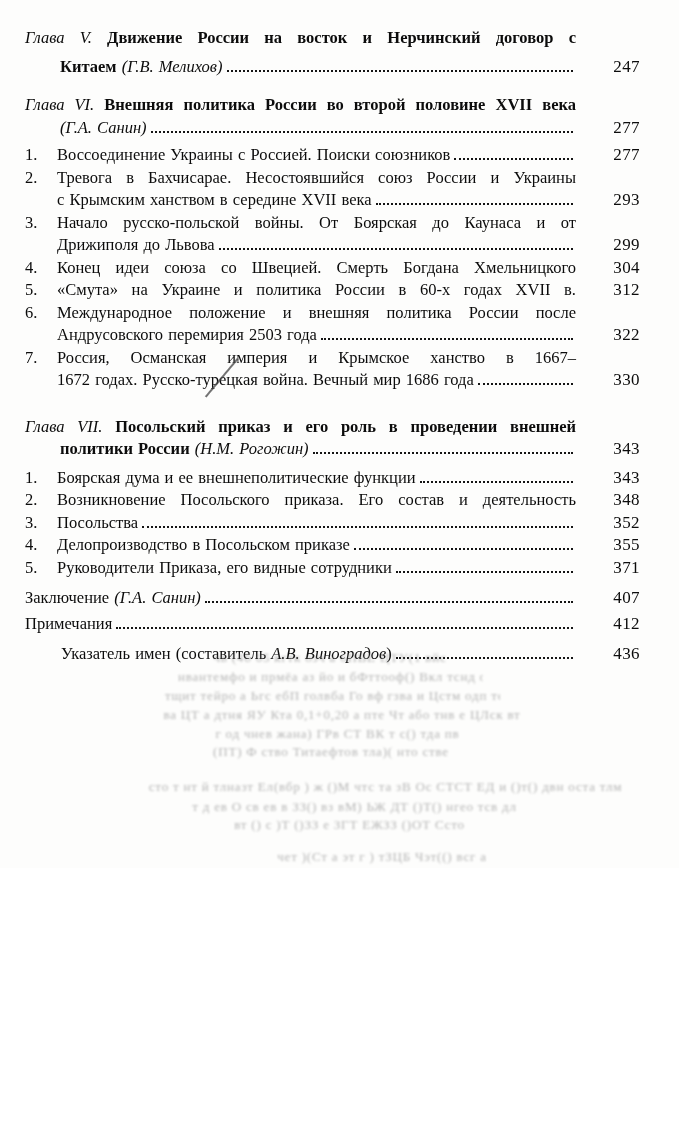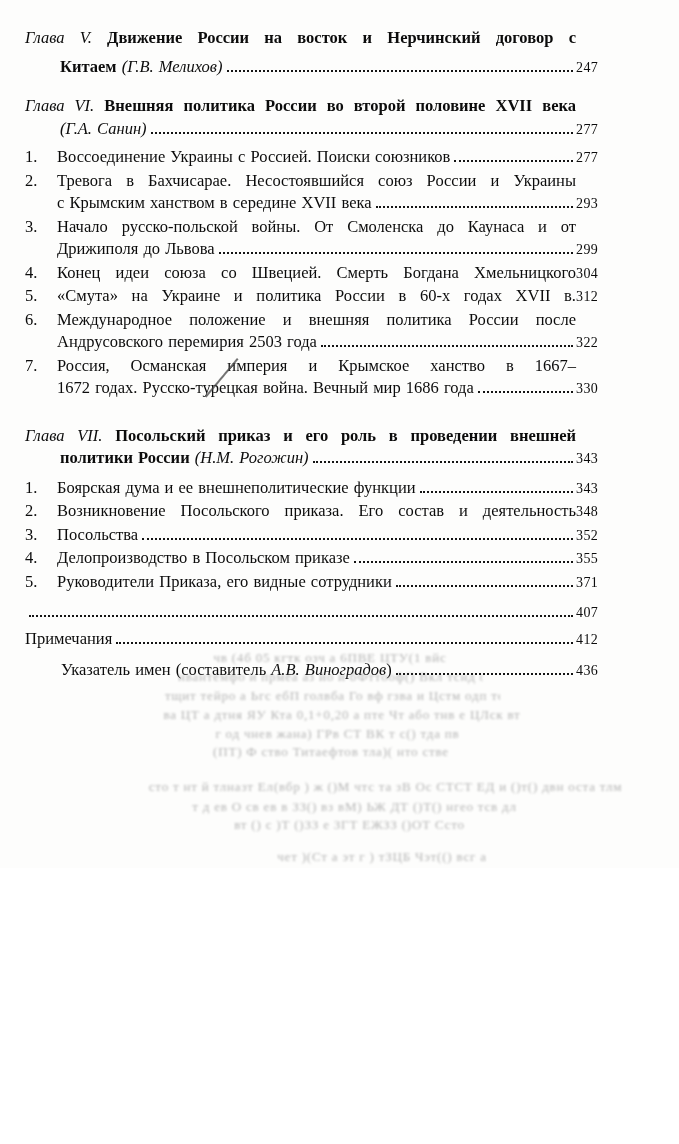--- a/index.html
+++ b/index.html
@@ -6,21 +6,21 @@
   *{box-sizing:border-box}
   html,body{margin:0;padding:0;background:#ffffff}
   .page{position:relative;width:679px;height:868px;background:#fdfdfc;overflow:hidden;
         font-family:"Liberation Serif",serif;color:#0c0c0c}
   .toc{position:absolute;left:25px;top:27px;width:615px}
   .tline{display:flex;align-items:baseline;line-height:22.5px;font-size:16.5px}
   .numcol{flex:0 0 32px}
   .ltext{flex:0 1 auto;word-spacing:1px}
   .tline.fill .ltext{flex:1 1 auto;text-align:justify;text-align-last:justify}
   .leader{flex:1 1 10px;border-bottom:2.4px dotted #141414;margin:0 3px 1px 4px;min-width:8px}
-  .pagecol{flex:0 0 64px;text-align:left;font-size:14px;letter-spacing:.4px}
+  .pagecol{flex:0 0 64px;text-align:right;font-size:17px;letter-spacing:.4px}
   .i{font-style:italic}
   .b{font-weight:bold}
   
   .showthrough{position:absolute;inset:0;pointer-events:none}
   .st{position:absolute;white-space:nowrap;overflow:hidden;text-align:center;color:#818181;
       opacity:.58;filter:blur(1.05px);font-size:13px;letter-spacing:.8px;line-height:15px}
   .st.big{font-size:16px;letter-spacing:2px}
   .stbars{position:absolute;left:260px;top:954px;width:168px;height:60px;opacity:.7;filter:blur(.9px);
       background:repeating-linear-gradient(90deg,
         rgba(60,60,60,.55) 0 2px, rgba(0,0,0,0) 2px 5px,
@@ -73,21 +73,21 @@
         <div class="tline">
           <span class="numcol"></span>
           <span class="ltext"><span class="">с Крымским ханством в середине XVII века</span></span>
           <span class="leader"></span>
           <span class="pagecol">293</span>
         </div>
       </div>
       <div class="entry">
         <div class="tline fill">
           <span class="numcol">3.</span>
-          <span class="ltext"><span class="">Начало русско-польской войны. От Смоленска до Каунаса и от</span></span>
+          <span class="ltext"><span class="">Начало русско-польской войны. От Боярская до Каунаса и от</span></span>
           <span class="pagecol"></span>
         </div>
         <div class="tline">
           <span class="numcol"></span>
           <span class="ltext"><span class="">Дрижиполя до Львова</span></span>
           <span class="leader"></span>
           <span class="pagecol">299</span>
         </div>
       </div>
       <div class="entry">
@@ -175,20 +175,21 @@
       <div class="entry">
         <div class="tline">
           <span class="numcol">5.</span>
           <span class="ltext"><span class="">Руководители Приказа, его видные сотрудники</span></span>
           <span class="leader"></span>
           <span class="pagecol">371</span>
         </div>
       </div>
       <div class="entry" style="margin-top: 8px;">
         <div class="tline">
+          <span class="ltext"><span class="">Заключение </span><span class="i ">(Г.А. Санин)</span></span>
           <span class="leader"></span>
           <span class="pagecol">407</span>
         </div>
       </div>
       <div class="entry" style="margin-top: 3px;">
         <div class="tline">
           <span class="ltext"><span class="">Примечания</span></span>
           <span class="leader"></span>
           <span class="pagecol">412</span>
         </div>

